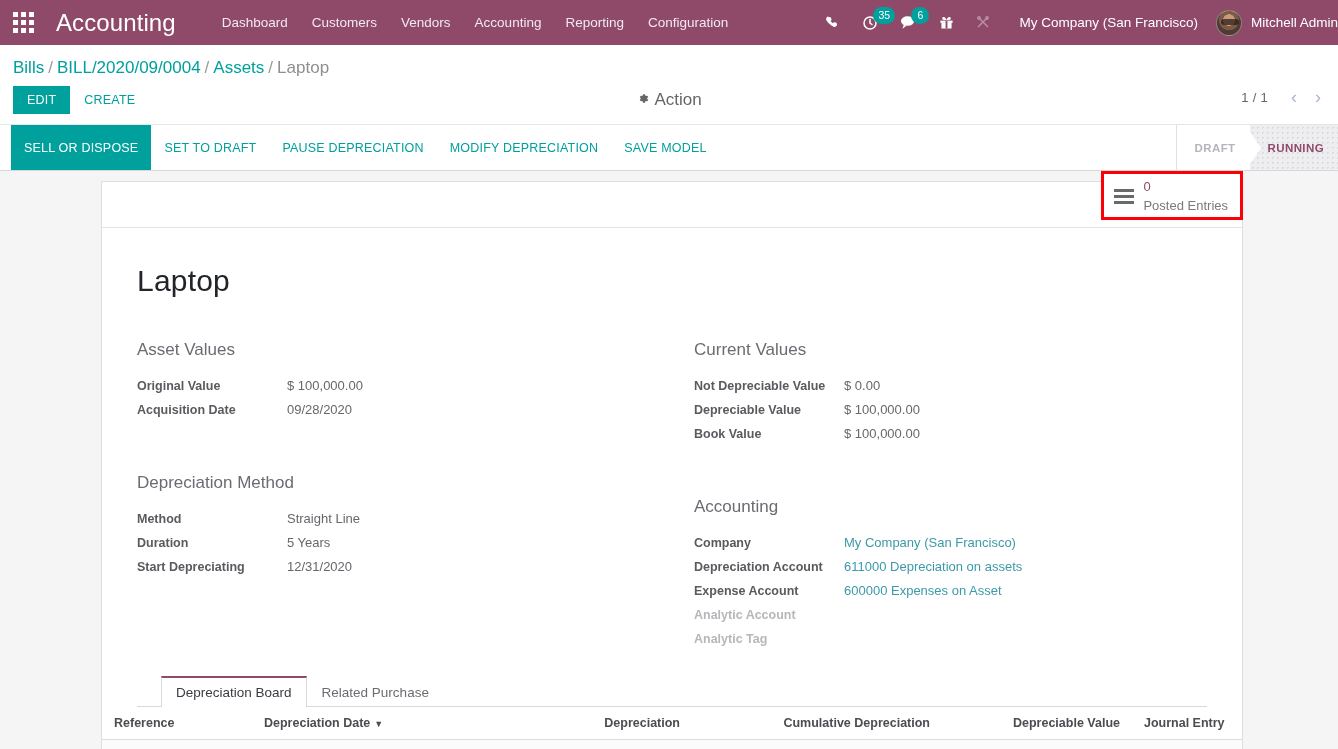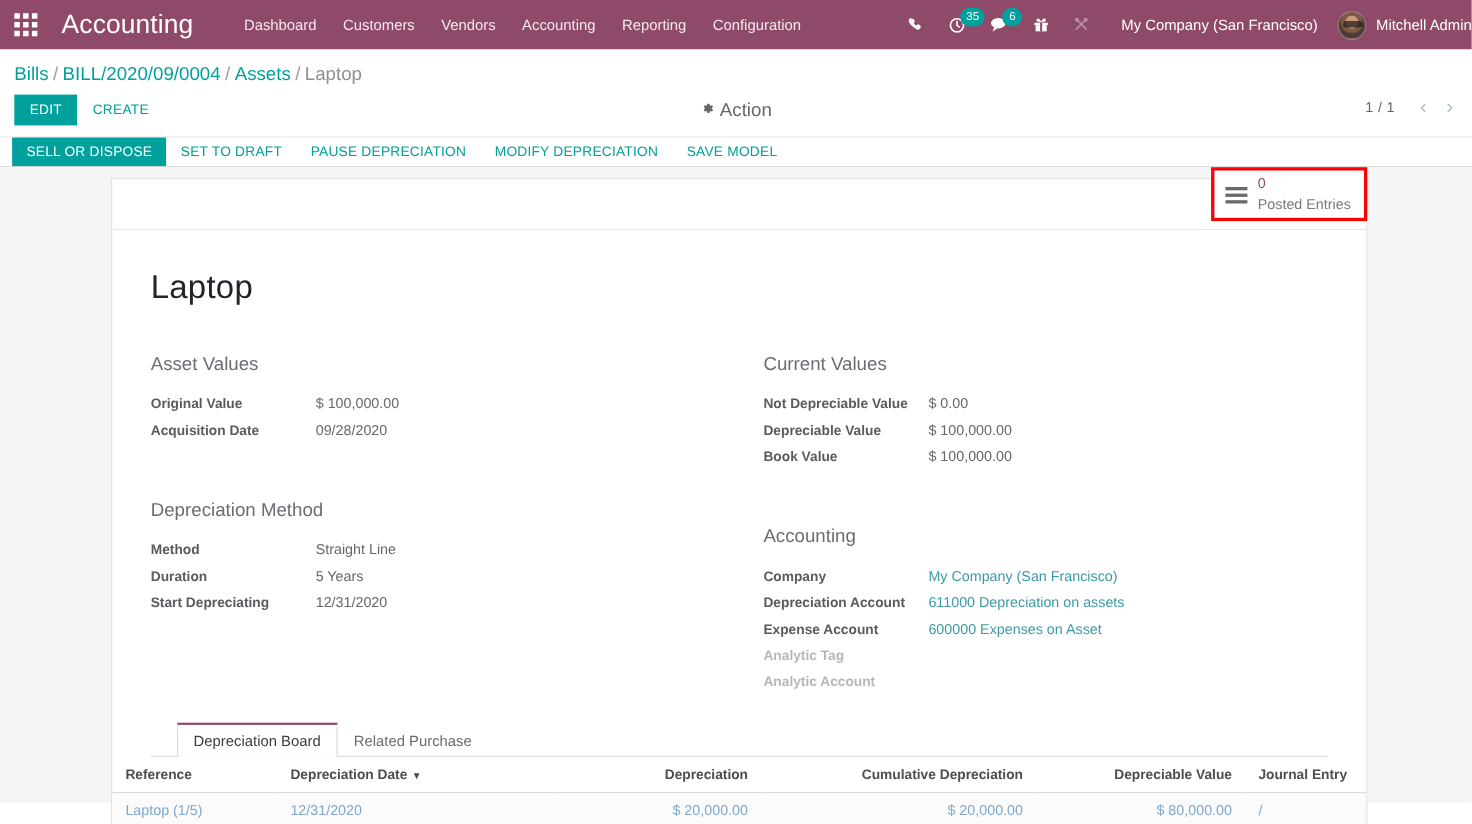--- a/index.html
+++ b/index.html
@@ -149,21 +149,21 @@
     color: #a8b8c8; font-size: 18px; line-height: 1;
     padding: 0 7px; cursor: pointer;
   }
 
   
   .statusbar {
     display: flex; align-items: stretch;
     border-top: 1px solid #e6e6e6;
     border-bottom: 1px solid #d8d8d8;
     background: #fff;
-    height: 28px;
+    height: 47px;
     position: relative;
   }
   .sb-buttons { display: flex; align-items: stretch; padding-left: 11px; }
   .sb-btn {
     background: transparent;
     border: none;
     color: #00a09d;
     font-size: 12.5px;
     padding: 0 13px;
     cursor: pointer;
@@ -423,20 +423,29 @@
   </div>
 </div>
 
 <div class="statusbar">
   <div class="sb-buttons">
     <button class="sb-btn primary">SELL OR DISPOSE</button>
     <button class="sb-btn">SET TO DRAFT</button>
     <button class="sb-btn">PAUSE DEPRECIATION</button>
     <button class="sb-btn">MODIFY DEPRECIATION</button>
     <button class="sb-btn">SAVE MODEL</button>
+  </div>
+  <div class="sb-status">
+    <div class="pill">
+      <span>DRAFT</span>
+      <span class="arrow"></span>
+    </div>
+    <div class="pill active">
+      <span>RUNNING</span>
+    </div>
   </div>
 </div>
 
 <div class="content-area">
   <div class="sheet">
 
     <div class="button-box-row">
       <div class="stat-button">
         <span class="bars-icon">
             <i></i>
@@ -514,25 +523,25 @@
             </div>
             <div class="field-row">
               <span class="field-label">Depreciation Account</span>
               <span class="field-value link">611000 Depreciation on assets</span>
             </div>
             <div class="field-row">
               <span class="field-label">Expense Account</span>
               <span class="field-value link">600000 Expenses on Asset</span>
             </div>
             <div class="field-row">
+              <span class="field-label muted">Analytic Account</span>
+              <span class="field-value"></span>
+            </div>
+            <div class="field-row">
               <span class="field-label muted">Analytic Tag</span>
-              <span class="field-value"></span>
-            </div>
-            <div class="field-row">
-              <span class="field-label muted">Analytic Account</span>
               <span class="field-value"></span>
             </div>
           </div>
         </div>
       </div>
 
       <div class="notebook" style="padding-left:0;">
         <div class="tabs">
           <div class="tab active">Depreciation Board</div>
           <div class="tab">Related Purchase</div>

